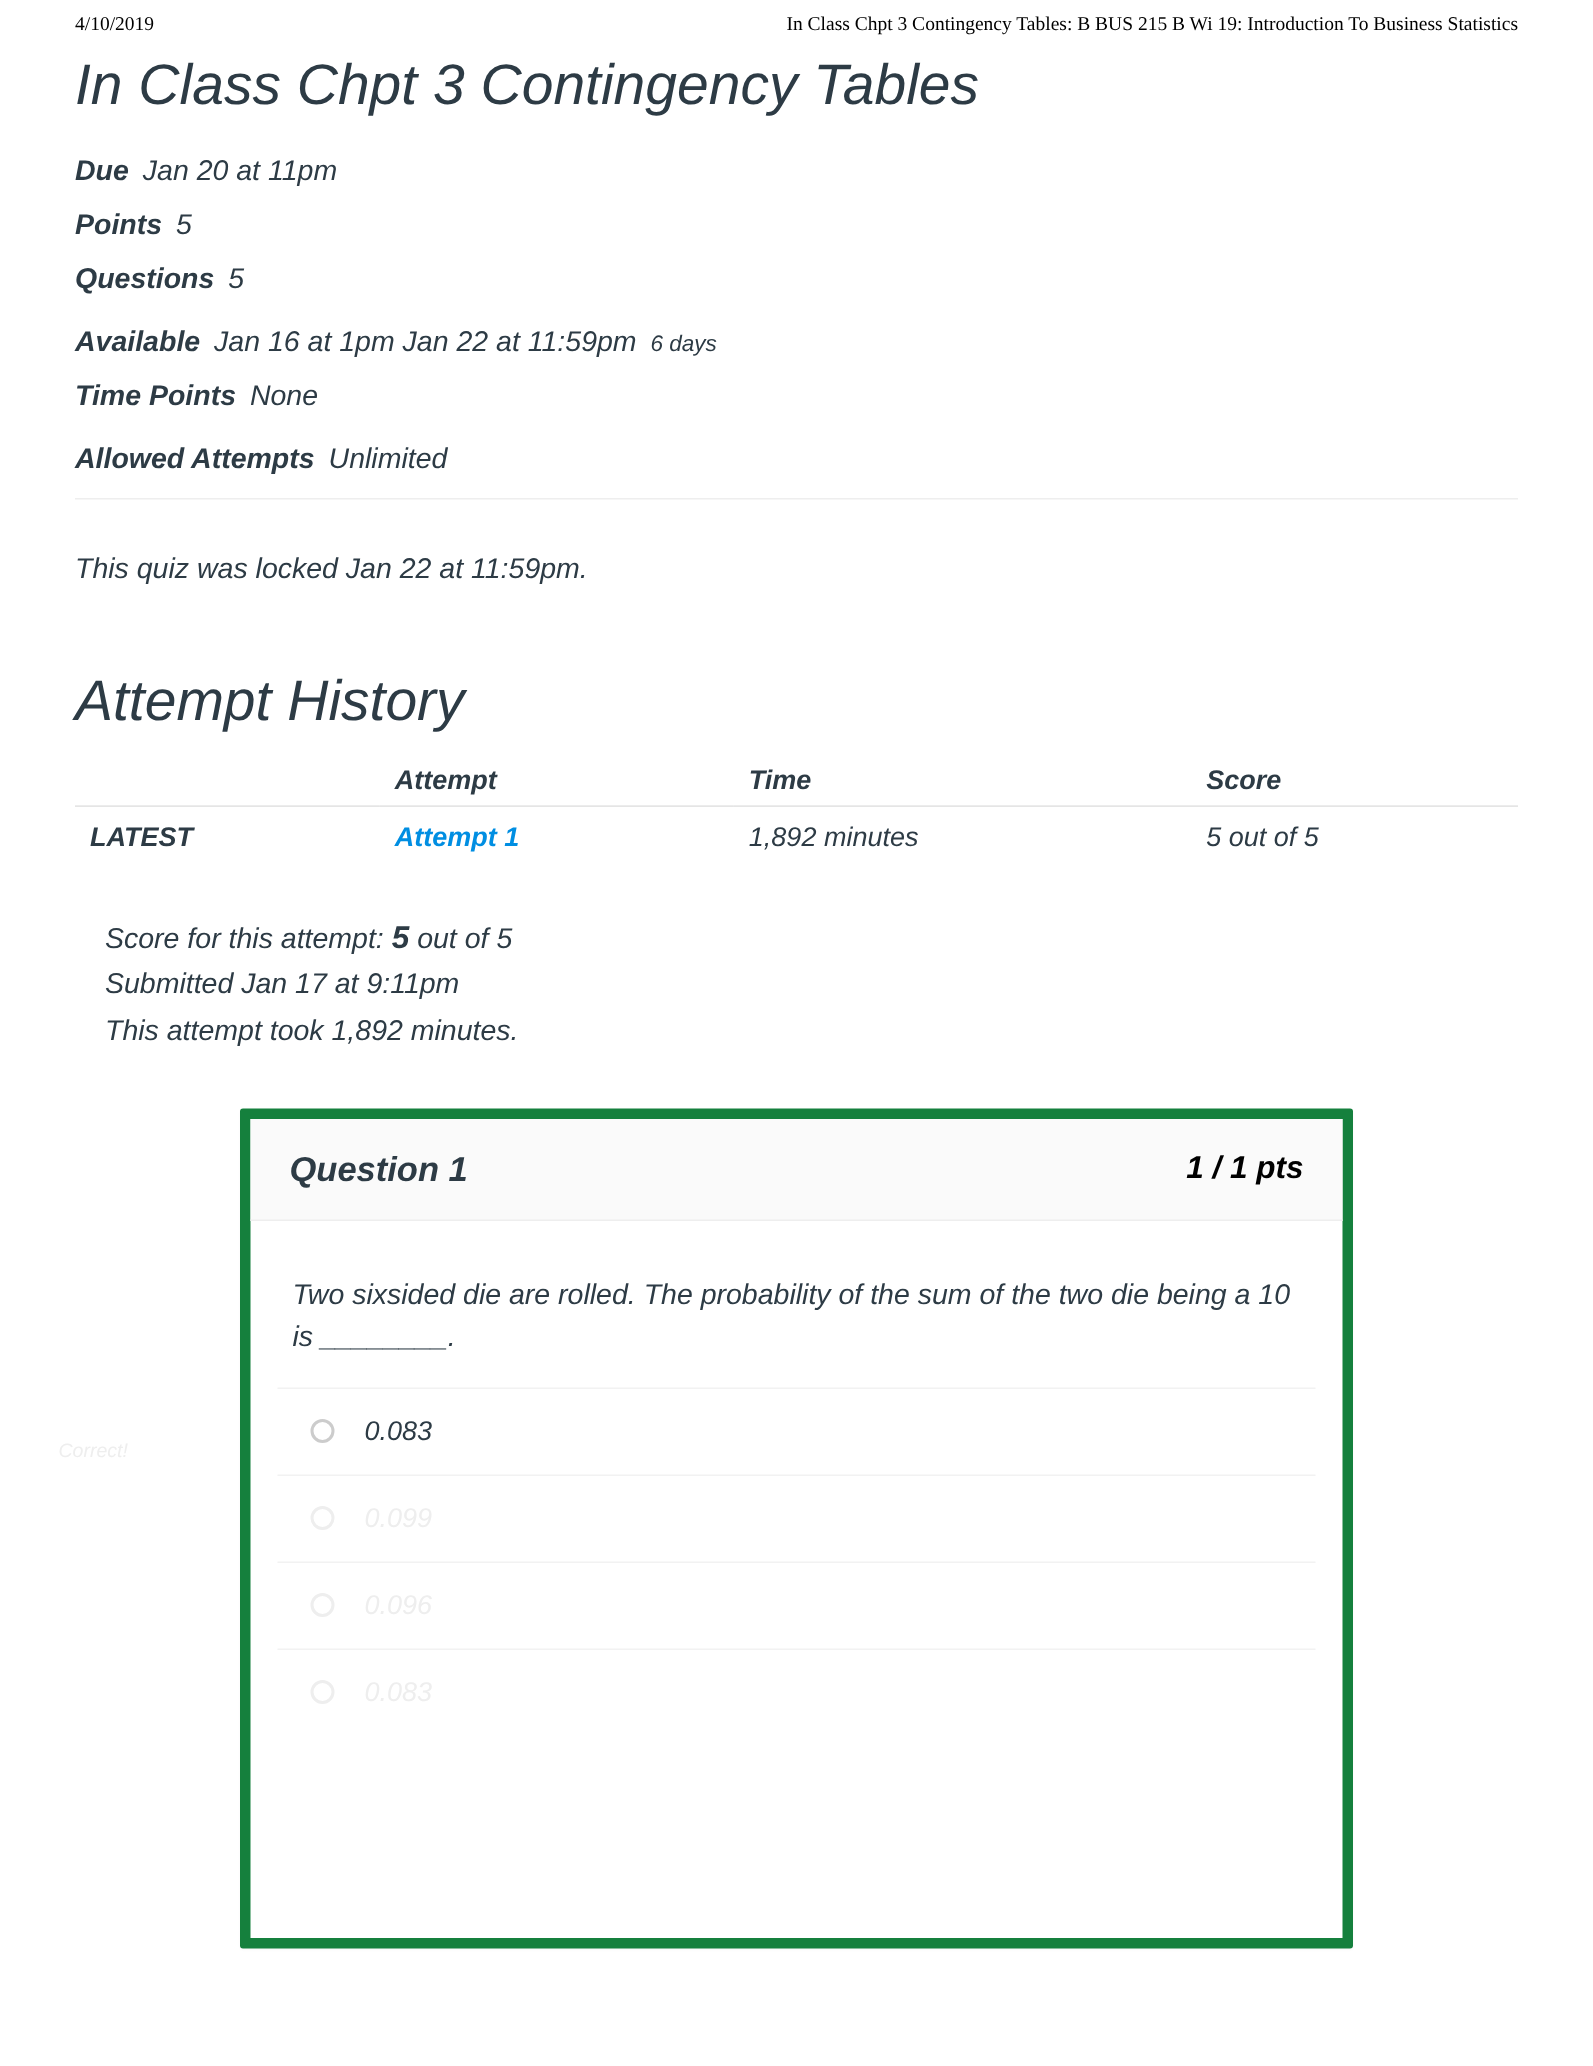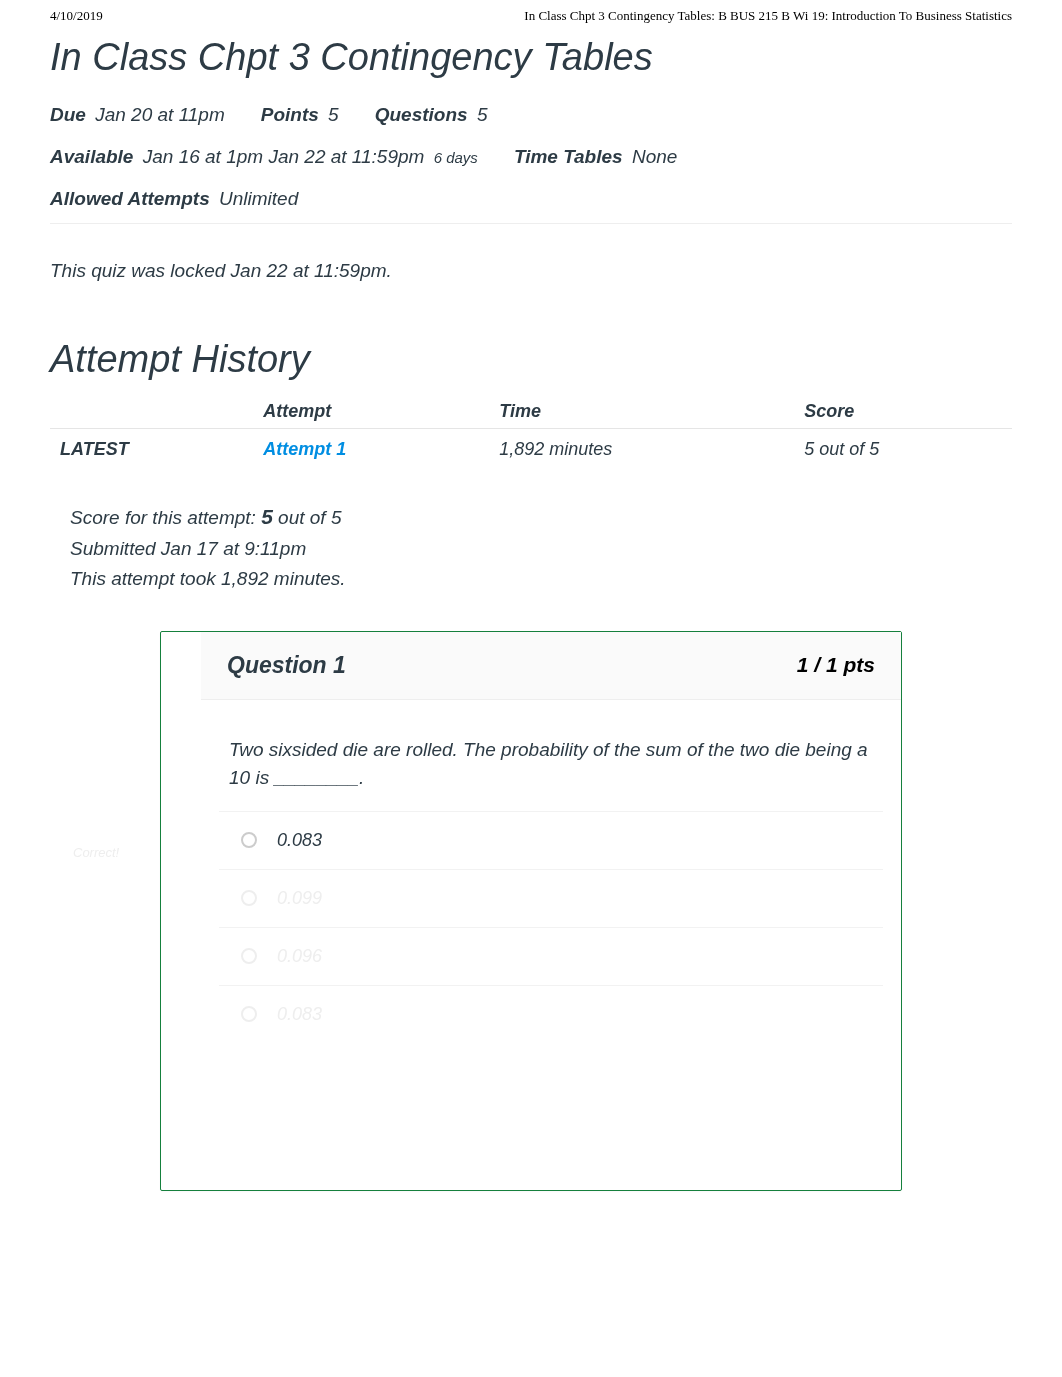--- a/index.html
+++ b/index.html
@@ -27,20 +27,21 @@
     color: #2d3b45;
     margin: 8px 0 18px 0;
   }
   .meta-row {
     display: flex;
     flex-wrap: wrap;
     gap: 0;
     font-size: 19px;
     line-height: 1.9;
     margin-bottom: 6px;
+    flex-direction: column;
   }
   .meta-item { margin-right: 36px; white-space: nowrap; }
   .meta-item .label { font-weight: 700; }
   .meta-item .value { font-weight: 400; margin-left: 4px; }
   .sub-days { font-size: 15px; margin-left: 4px; }
   .divider { height: 1px; background: #eee; margin: 6px 0 30px; }
   .locked-msg {
     font-size: 19px;
     margin: 36px 0 56px 0;
   }
@@ -68,26 +69,25 @@
   a.attempt-link { color: #008ee2; font-weight: 700; text-decoration: none; text-align: center; }
   .score-block {
     font-size: 19px;
     line-height: 1.6;
     margin: 24px 0 36px 20px;
   }
   .score-block .score-big { font-weight: 700; font-size: 21px; }
   .question-wrap {
     margin-left: 110px;
     margin-right: 110px;
-    border: 1px solid #15803d;
+    border: 7px solid #15803d;
     border-radius: 2px;
     background: #fff;
     box-shadow: 0 1px 2px rgba(0,0,0,0.03);
     min-height: 560px;
-    padding-left: 40px;
   }
   .question-header {
     display: flex;
     justify-content: space-between;
     align-items: center;
     padding: 20px 26px;
     border-bottom: 1px solid #eee;
     background: #fafafa;
   }
   .question-header .qtitle {
@@ -160,21 +160,21 @@
     </div>
   </div>
 
   <div class="meta-row">
     <div class="meta-item">
       <span class="label">Available</span>
       <span class="value">Jan 16 at 1pm  Jan 22 at 11:59pm</span>
       <span class="sub-days">6 days</span>
     </div>
     <div class="meta-item">
-      <span class="label">Time Tables</span>
+      <span class="label">Time Points</span>
       <span class="value">None</span>
     </div>
   </div>
 
   <div class="meta-row">
     <div class="meta-item">
       <span class="label">Allowed Attempts</span>
       <span class="value">Unlimited</span>
     </div>
   </div>

